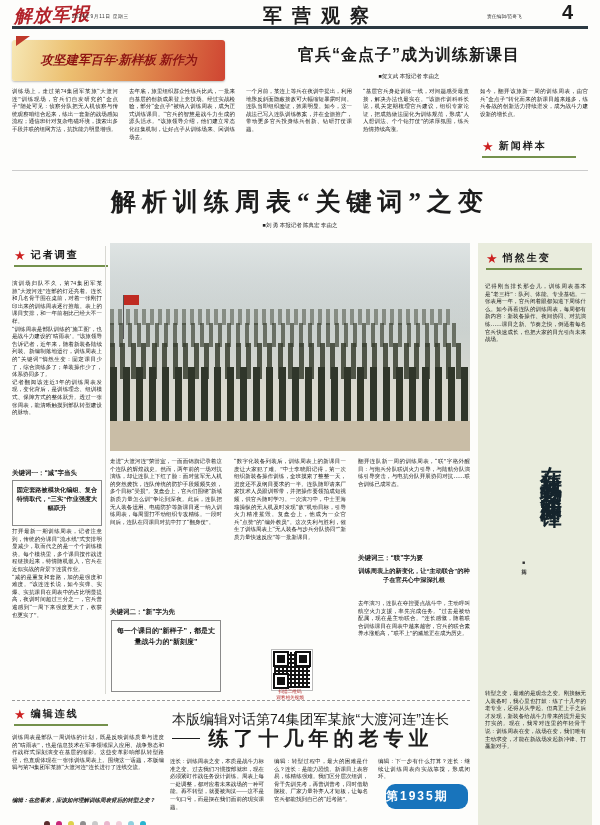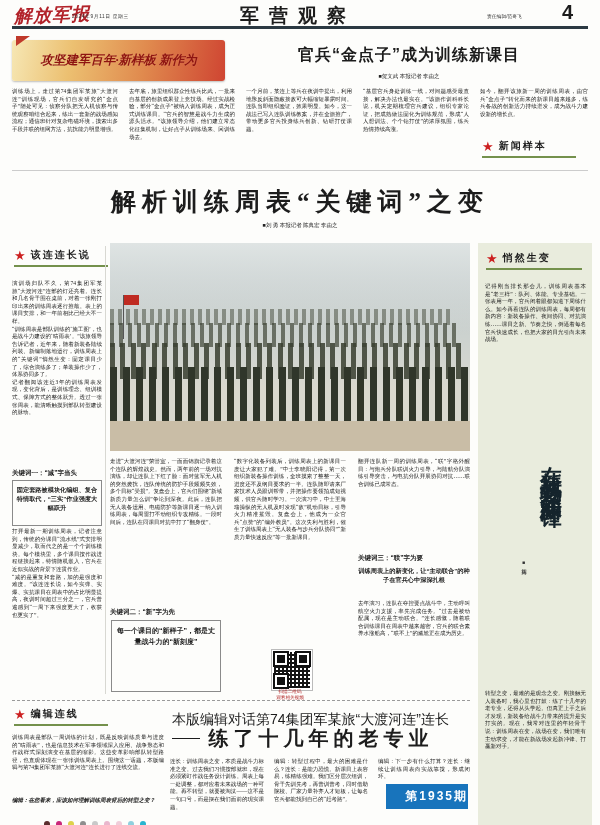--- a/index.html
+++ b/index.html
@@ -58,40 +58,40 @@
   
   .panel{width:114px;height:582px;background:#e9ecdd;}
   .vhead{writing-mode:vertical-rl;font-size:22px;font-weight:bold;letter-spacing:5px;
          font-family:"Liberation Sans",sans-serif;color:#15242c;height:236px;}
   .vby{writing-mode:vertical-rl;font-size:5px;color:#333;}
   
   .kicker{font-size:14px;font-weight:normal;font-family:"Liberation Sans",sans-serif;}
   .bighead{font-size:20px;font-weight:bold;text-align:center;letter-spacing:5px;font-family:"Liberation Sans",sans-serif;}
   .elq{font-size:5.5px;line-height:7.6px;font-weight:bold;font-style:italic;text-align:justify;}
   .issue{background:#1874bc;color:#fff;font-weight:bold;font-size:12px;line-height:25px;
-         text-align:right;font-family:"Liberation Sans",sans-serif;letter-spacing:2px;}
+         text-align:left;font-family:"Liberation Sans",sans-serif;letter-spacing:2px;border-radius:9px;}
   .dot{display:inline-block;width:6px;height:6px;border-radius:50%;margin:0 3px;}
   
   .qr{width:36px;height:36px;background:
       repeating-linear-gradient(0deg,#151515 0 2px,rgba(0,0,0,0) 2px 4px),
       repeating-linear-gradient(90deg,#151515 0 2px,#ffffff 2px 4px);
       border:2px solid #fff;outline:1px solid #bbb;position:relative;}
   .qr i{position:absolute;width:8px;height:8px;background:#111;border:2px solid #fff;box-shadow:0 0 0 2px #111;}
   .qr .c1{left:1px;top:1px;} .qr .c2{right:1px;top:1px;} .qr .c3{left:1px;bottom:1px;}
   .qrcap{font-size:4.6px;color:#b02020;text-align:center;line-height:6px;}
   .thinrule{height:1px;background:#cccccc;}
 </style>
 </head>
 <body>
 
 <div id="page">
 
   <div class="abs logo" style="left:14px;top:3px;">解放军报</div>
   <div class="abs hdate" style="left:72px;top:13px;">2024年9月11日 星期三</div>
-  <div class="abs htitle" style="left:223px;top:3px;width:150px;">军营观察</div>
+  <div class="abs htitle" style="left:246px;top:3px;width:150px;">军营观察</div>
   <div class="abs heditor" style="left:487px;top:13px;">责任编辑/范奇飞</div>
   <div class="abs hpage" style="left:562px;top:1px;">4</div>
   <div class="abs hrule" style="left:12px;top:26px;width:576px;"></div>
 
   <div class="abs ts-head" style="left:228px;top:45px;width:362px;">官兵“金点子”成为训练新课目</div>
   <div class="abs banner" style="left:12px;top:40px;">
     <span class="flag"></span>
     <span class="btxt">攻坚建军百年·新样板 新作为</span>
   </div>
   <div class="abs byline" style="left:228px;top:73px;width:362px;">■贺文武 本报记者 李由之</div>
@@ -122,21 +122,21 @@
     <div class="prow r2"></div>
     <div class="prow r1"></div>
     <div class="ground"></div>
     <div class="ppole"></div>
     <div class="pflag"></div>
   </div>
 
   <div class="abs badge" style="left:14px;top:248px;">
     <div class="brow">
       <span class="star">★</span>
-      <span class="blabel">该连连长说</span>
+      <span class="blabel">记者调查</span>
     </div>
     <div class="bunder"></div>
   </div>
   <div class="abs col" style="left:12px;top:280px;width:90px;height:186px;">演训场归队不久，第74集团军某旅“大渡河连”连部的灯还亮着。连长和几名骨干围在桌前，对着一张刚打印出来的训练周表逐行推敲。表上的课目安排，和一年前相比已经大不一样。
 “训练周表是部队训练的‘施工图’，也是战斗力建设的‘晴雨表’。”该旅领导告诉记者，近年来，随着新装备陆续列装、新编制落地运行，训练周表上的“关键词”悄然生变：固定课目少了，综合演练多了；单装操作少了，体系协同多了。
 记者翻阅该连近3年的训练周表发现，变化背后，是训练理念、组训模式、保障方式的整体跃升。透过一张张周表，能清晰触摸到部队转型建设的脉动。</div>
   <div class="abs kwhead" style="left:12px;top:469px;width:90px;">关键词一：“减”字当头</div>
   <div class="abs qbox" style="left:12px;top:480px;width:82px;height:36px;">固定套路被模块化编组、复合特情取代，“三实”作业强度大幅跃升</div>
   <div class="abs col" style="left:12px;top:528px;width:90px;height:166px;">打开最新一期训练周表，记者注意到，传统的分课目“流水线”式安排明显减少，取而代之的是一个个训练模块。每个模块里，多个课目按作战进程链接起来，特情随机嵌入，官兵在近似实战的背景下连贯作业。
 “减的是重复和套路，加的是强度和难度。”该连连长说，如今实弹、实爆、实抗课目在周表中的占比明显提高，夜训时间超过三分之一，官兵普遍感到“一周下来强度更大了，收获也更实了”。</div>

